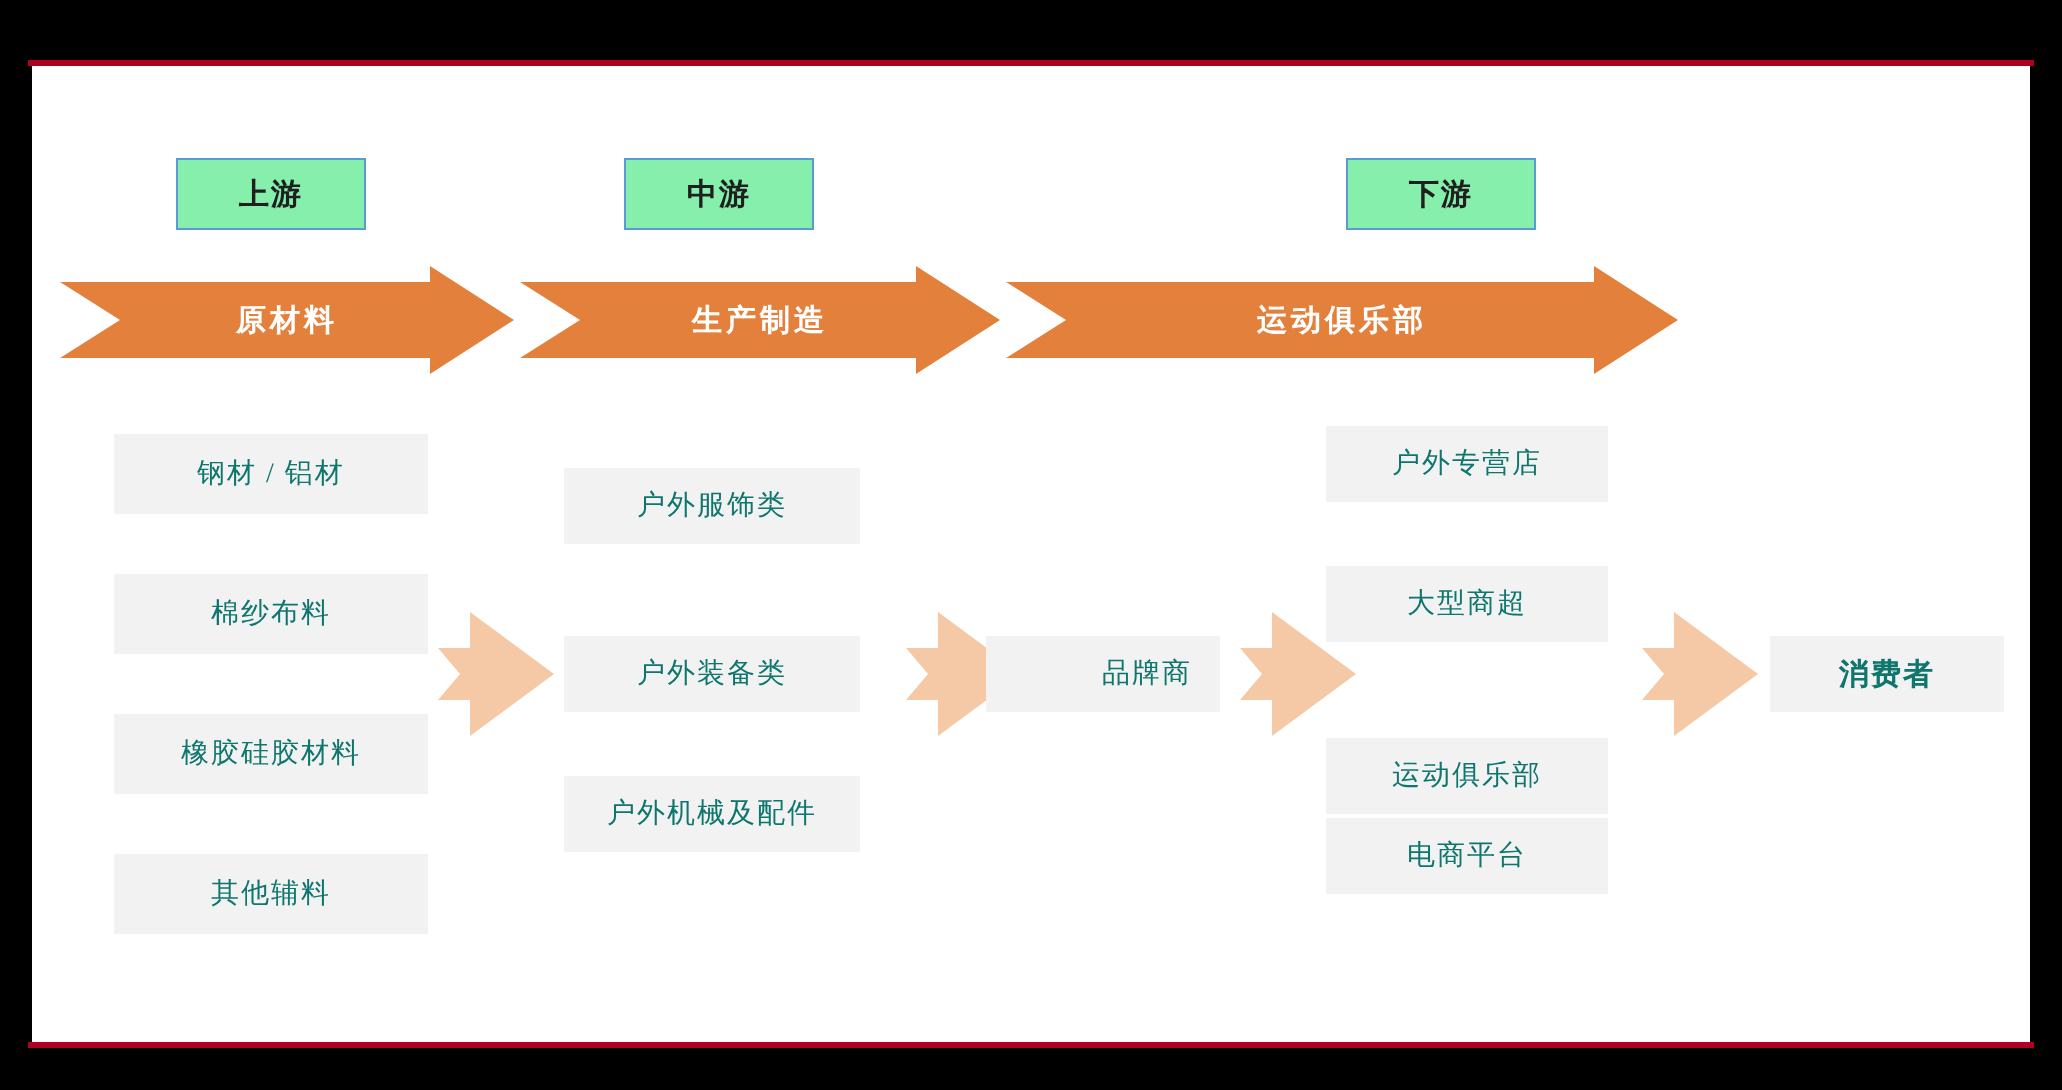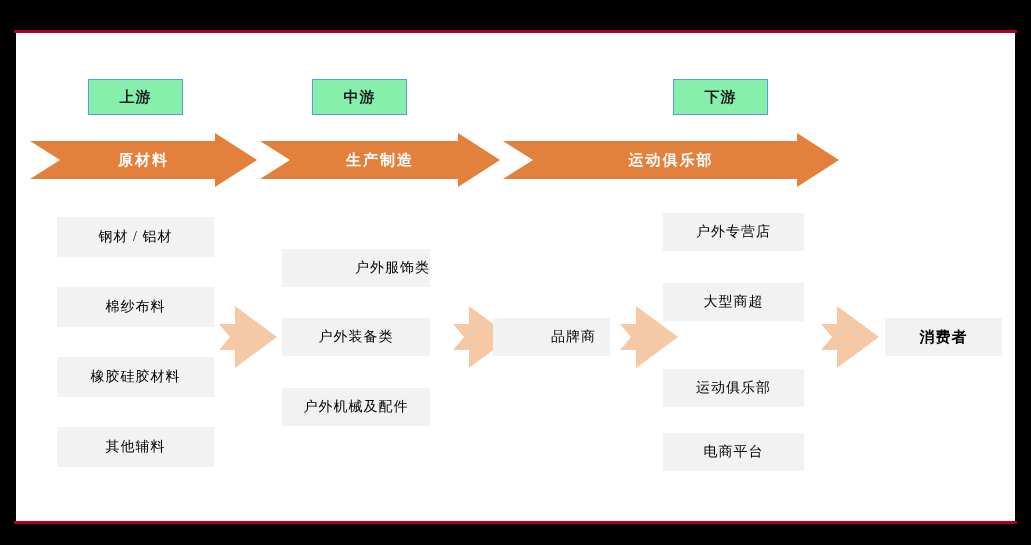--- a/index.html
+++ b/index.html
@@ -78,21 +78,21 @@
   }
 
   
   .chip {
     position: absolute;
     background: #F2F2F2;
     display: flex;
     align-items: center;
     justify-content: center;
     font-size: 14px;
-    color: #000000;
+    color: #0f766e;
     letter-spacing: 1px;
     white-space: nowrap;
   }
   .chip.emphasis { font-weight: bold; font-size: 15px; }
 
   
   .connector {
     position: absolute;
   }
   .connector svg { display: block; width: 100%; height: 100%; }
@@ -151,21 +151,21 @@
       <div class="chip" style="left:41px; top:394px; width:157px; height:40px;">
         <span>其他辅料</span>
       </div>
 
       <div class="connector" style="left:203px; top:273px; width:58px; height:62px;">
         <svg viewBox="0 0 58 62" preserveAspectRatio="none">
           <path d="M0,18 L16,18 L16,0 L58,31 L16,62 L16,44 L0,44 L11,31 Z" fill="#F5C9A6"></path>
         </svg>
       </div>
 
-      <div class="chip" style="left:266px; top:216px; width:148px; height:38px;justify-content:flex-end;">
+      <div class="chip" style="left:266px; top:201px; width:148px; height:38px;">
         <span>户外服饰类</span>
       </div>
       <div class="chip" style="left:266px; top:285px; width:148px; height:38px;">
         <span>户外装备类</span>
       </div>
       <div class="chip" style="left:266px; top:355px; width:148px; height:38px;">
         <span>户外机械及配件</span>
       </div>
 
       <div class="connector" style="left:437px; top:273px; width:58px; height:62px;">
@@ -186,21 +186,21 @@
 
       <div class="chip" style="left:647px; top:180px; width:141px; height:38px;">
         <span>户外专营店</span>
       </div>
       <div class="chip" style="left:647px; top:250px; width:141px; height:38px;">
         <span>大型商超</span>
       </div>
       <div class="chip" style="left:647px; top:336px; width:141px; height:38px;">
         <span>运动俱乐部</span>
       </div>
-      <div class="chip" style="left:647px; top:400px; width:141px; height:38px;">
+      <div class="chip" style="left:647px; top:376px; width:141px; height:38px;">
         <span>电商平台</span>
       </div>
 
       <div class="connector" style="left:805px; top:273px; width:58px; height:62px;">
         <svg viewBox="0 0 58 62" preserveAspectRatio="none">
           <path d="M0,18 L16,18 L16,0 L58,31 L16,62 L16,44 L0,44 L11,31 Z" fill="#F5C9A6"></path>
         </svg>
       </div>
 
       <div class="chip emphasis" style="left:869px; top:285px; width:117px; height:38px;">

